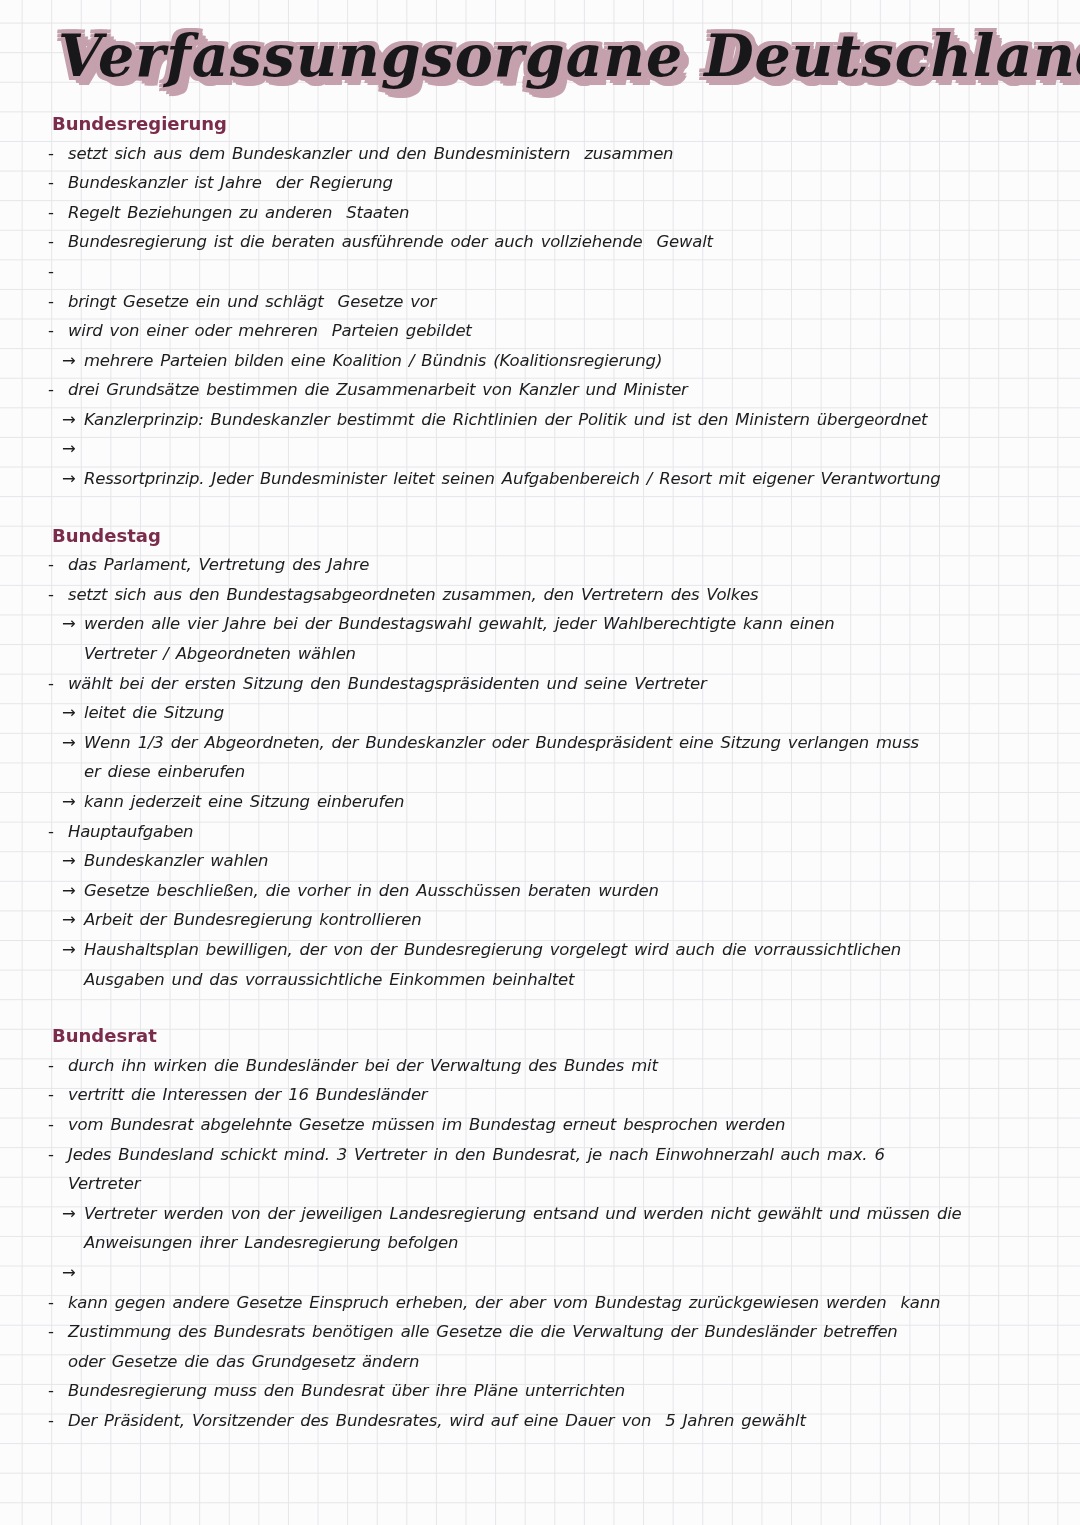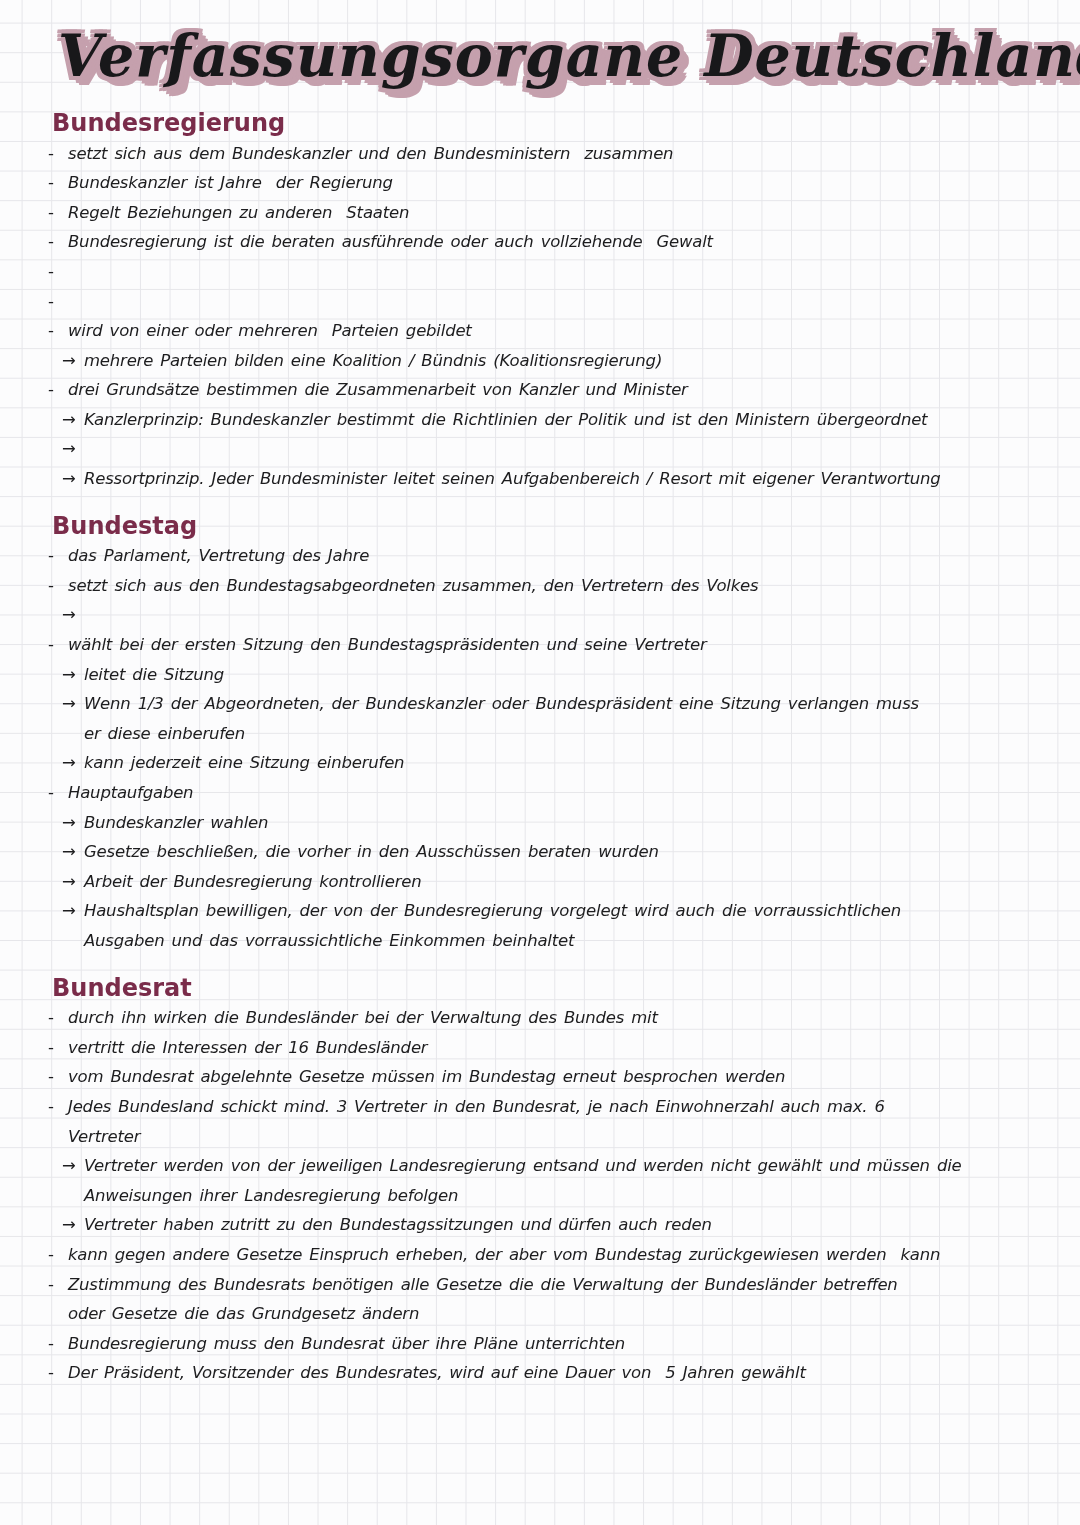--- a/index.html
+++ b/index.html
@@ -31,24 +31,24 @@
     color: #18181a;
     margin: 4px 0 14px 10px;
     white-space: nowrap;
     text-shadow:
       4px 0 0 #c5a0ad, -4px 0 0 #c5a0ad, 0 4px 0 #c5a0ad, 0 -4px 0 #c5a0ad,
       4px 4px 0 #c5a0ad, -4px 4px 0 #c5a0ad, 4px -4px 0 #c5a0ad, -4px -4px 0 #c5a0ad,
       7px 3px 0 #c5a0ad, 3px 7px 0 #c5a0ad, 7px 7px 0 #c5a0ad,
       9px 6px 0 #c5a0ad, 6px 9px 0 #c5a0ad, 9px 9px 0 #c5a0ad;
   }
 
-  .section + .section { margin-top: 18px; }
+  .section + .section { margin-top: 27px; }
 
   .heading {
-    font-size: 24px;
+    font-size: 18px;
     font-weight: bold;
     line-height: 29.6px;
     color: #7a2c4a;
     margin: 0 0 0 4px;
   }
 
   .item {
     display: flex;
     align-items: flex-start;
     font-size: 16.5px;
@@ -89,20 +89,21 @@
         </div>
         <div class="item dash">
           <span class="marker">-</span>
           <span class="text">Bundesregierung ist die beraten ausführende oder auch vollziehende  Gewalt</span>
         </div>
         <div class="item dash">
           <span class="marker">-</span>
         </div>
         <div class="item dash">
           <span class="marker">-</span>
+          <span class="text">bringt Gesetze ein und schlägt  Gesetze vor</span>
         </div>
         <div class="item dash">
           <span class="marker">-</span>
           <span class="text">wird von einer oder mehreren  Parteien gebildet</span>
         </div>
         <div class="item arrow">
           <span class="marker">→</span>
           <span class="text">mehrere Parteien bilden eine Koalition / Bündnis (Koalitionsregierung)</span>
         </div>
         <div class="item dash">
@@ -126,20 +127,22 @@
         <div class="item dash">
           <span class="marker">-</span>
           <span class="text">das Parlament, Vertretung des Jahre</span>
         </div>
         <div class="item dash">
           <span class="marker">-</span>
           <span class="text">setzt sich aus den Bundestagsabgeordneten zusammen, den Vertretern des Volkes</span>
         </div>
         <div class="item arrow">
           <span class="marker">→</span>
+          <span class="text">werden alle vier Jahre bei der Bundestagswahl gewahlt, jeder Wahlberechtigte kann einen
+Vertreter / Abgeordneten wählen</span>
         </div>
         <div class="item dash">
           <span class="marker">-</span>
           <span class="text">wählt bei der ersten Sitzung den Bundestagspräsidenten und seine Vertreter</span>
         </div>
         <div class="item arrow">
           <span class="marker">→</span>
           <span class="text">leitet die Sitzung</span>
         </div>
         <div class="item arrow">
@@ -192,21 +195,20 @@
           <span class="text">Jedes Bundesland schickt mind. 3 Vertreter in den Bundesrat, je nach Einwohnerzahl auch max. 6
 Vertreter</span>
         </div>
         <div class="item arrow">
           <span class="marker">→</span>
           <span class="text">Vertreter werden von der jeweiligen Landesregierung entsand und werden nicht gewählt und müssen die
 Anweisungen ihrer Landesregierung befolgen</span>
         </div>
         <div class="item arrow">
           <span class="marker">→</span>
-          <span class="text">Vertreter haben zutritt zu den Bundestagssitzungen und dürfen auch reden</span>
         </div>
         <div class="item dash">
           <span class="marker">-</span>
           <span class="text">kann gegen andere Gesetze Einspruch erheben, der aber vom Bundestag zurückgewiesen werden  kann</span>
         </div>
         <div class="item dash">
           <span class="marker">-</span>
           <span class="text">Zustimmung des Bundesrats benötigen alle Gesetze die die Verwaltung der Bundesländer betreffen
 oder Gesetze die das Grundgesetz ändern</span>
         </div>

